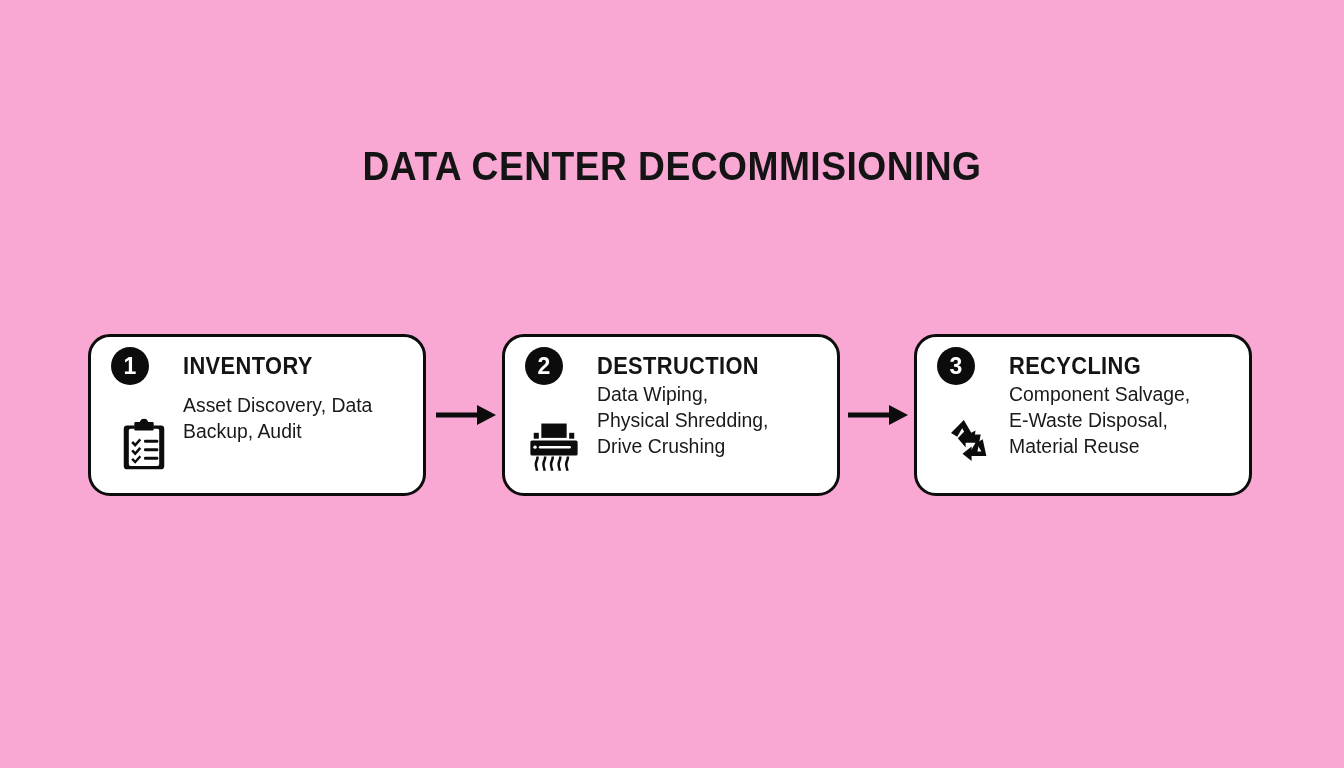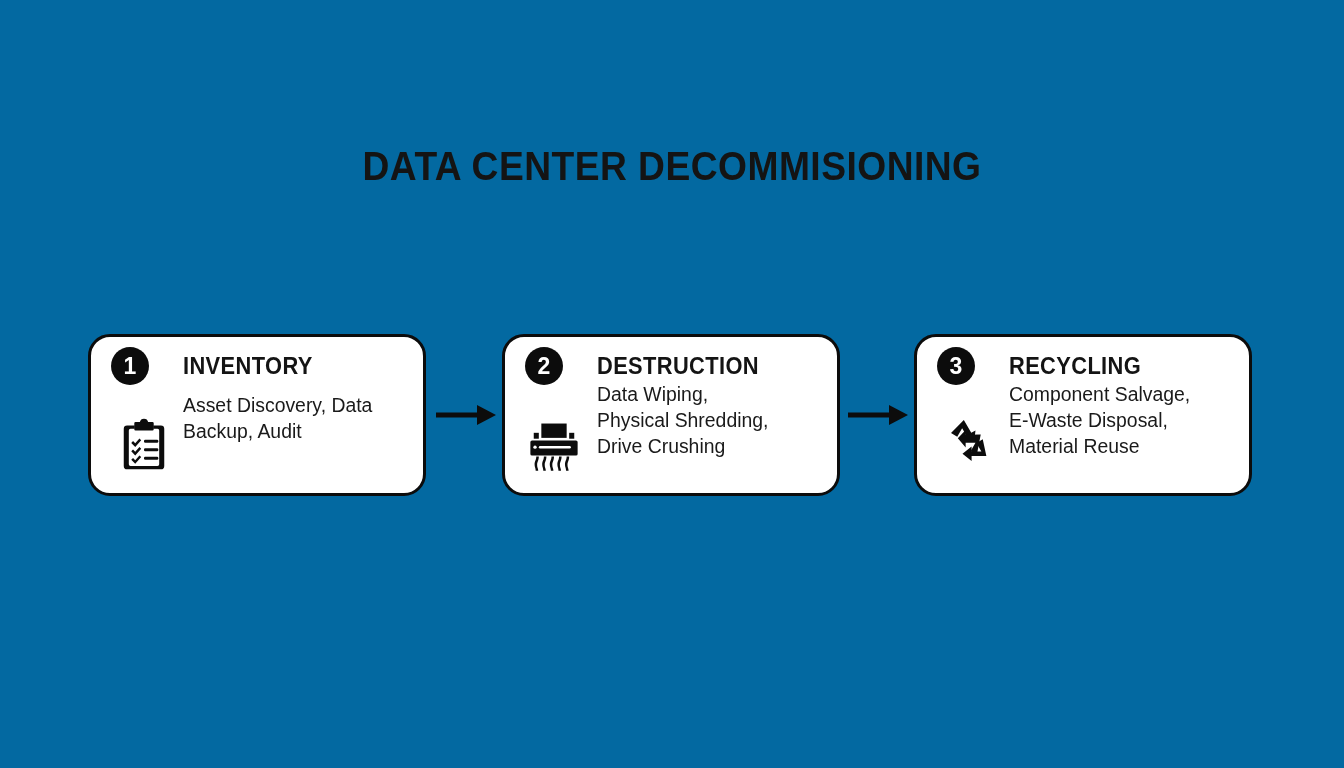--- a/index.html
+++ b/index.html
@@ -12,21 +12,21 @@
     height: 768px;
     background: #fdfdfd;
     font-family: "Liberation Sans", "DejaVu Sans", sans-serif;
     color: #111111;
     overflow: hidden;
   }
   #canvas {
     position: relative;
     width: 1344px;
     height: 768px;
-    background: #0369a1;
+    background: #f9a8d4;
   }
 
   
   #diagram-title {
     position: absolute;
     left: 0;
     top: 140px;
     width: 1344px;
     text-align: center;
     font-family: "Liberation Sans Narrow", "Liberation Sans", sans-serif;

